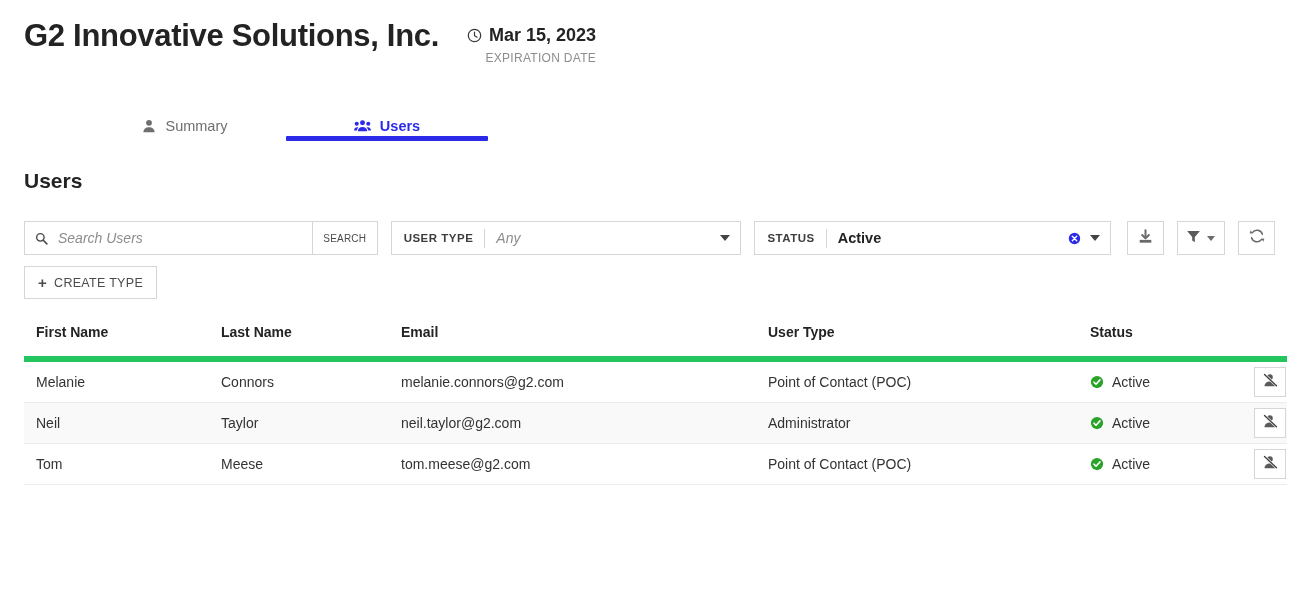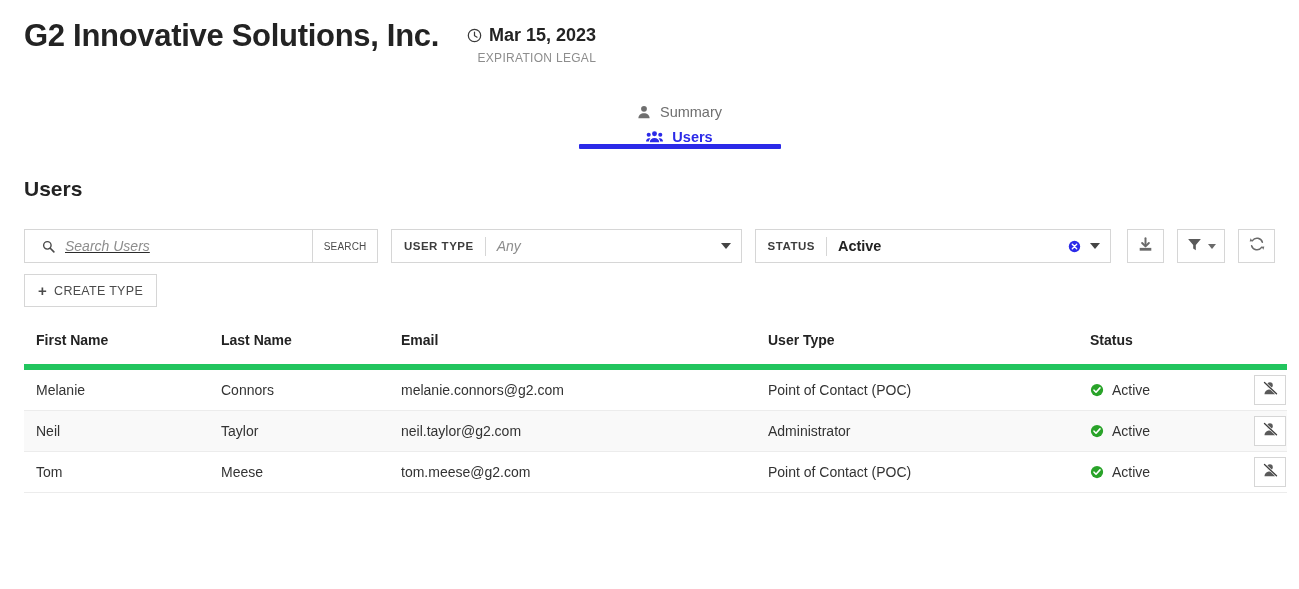--- a/index.html
+++ b/index.html
@@ -65,25 +65,24 @@
   .meta-label {
     font-size: 12px;
     color: #8d8d8d;
     letter-spacing: .3px;
     margin-top: 5px;
   }
 
   
   .tabs {
     position: relative;
-    margin-top: 34px;
+    margin-top: 26px;
     height: 50px;
     display: flex;
-    align-items: center;
-    flex-direction: column;
+    align-items: flex-end;
   }
   .tab {
     position: relative;
     display: flex;
     align-items: center;
     justify-content: center;
     width: 202px;
     height: 30px;
     font-size: 14.5px;
     color: #6f6f6f;
@@ -126,22 +125,21 @@
   .ctl {
     box-sizing: border-box;
     height: 34px;
     border: 1px solid #d6d6d6;
     background: #ffffff;
     display: flex;
     align-items: center;
   }
   .search-box {
     width: 298px;
-    padding: 0 17px;
-    text-decoration: underline;
+    padding: 0 10px;
   }
   .search-box .search-icon { margin-right: 8px; display: inline-flex; }
   .search-box input {
     border: 0;
     outline: 0;
     font-family: "Liberation Sans", sans-serif;
     font-size: 14px;
     font-style: italic;
     color: #5a5a5a;
     width: 100%;
@@ -291,21 +289,21 @@
     <div class="header-meta">
       <div class="meta-value">
         <span class="clock-icon">
           <svg width="15" height="15" viewBox="0 0 16 16">
             <circle cx="8" cy="8" r="6.6" fill="none" stroke="#3a3a3a" stroke-width="1.3"></circle>
             <path d="M8 4.3 V8.2 L10.7 9.8" fill="none" stroke="#3a3a3a" stroke-width="1.3" stroke-linecap="round"></path>
           </svg>
         </span>
         <span>Mar 15, 2023</span>
       </div>
-      <div class="meta-label">EXPIRATION LEGAL</div>
+      <div class="meta-label">EXPIRATION DATE</div>
     </div>
   </div>
 
   <div class="tabs" style="margin-left:60px;">
     <div class="tab">
       <span class="tab-icon">
         <svg width="14" height="14" viewBox="0 0 16 16">
           <circle cx="8" cy="4.3" r="3.3" fill="#6f6f6f"></circle>
           <path d="M1.6 15c0-3.4 2.9-5.6 6.4-5.6s6.4 2.2 6.4 5.6z" fill="#6f6f6f"></path>
         </svg>

